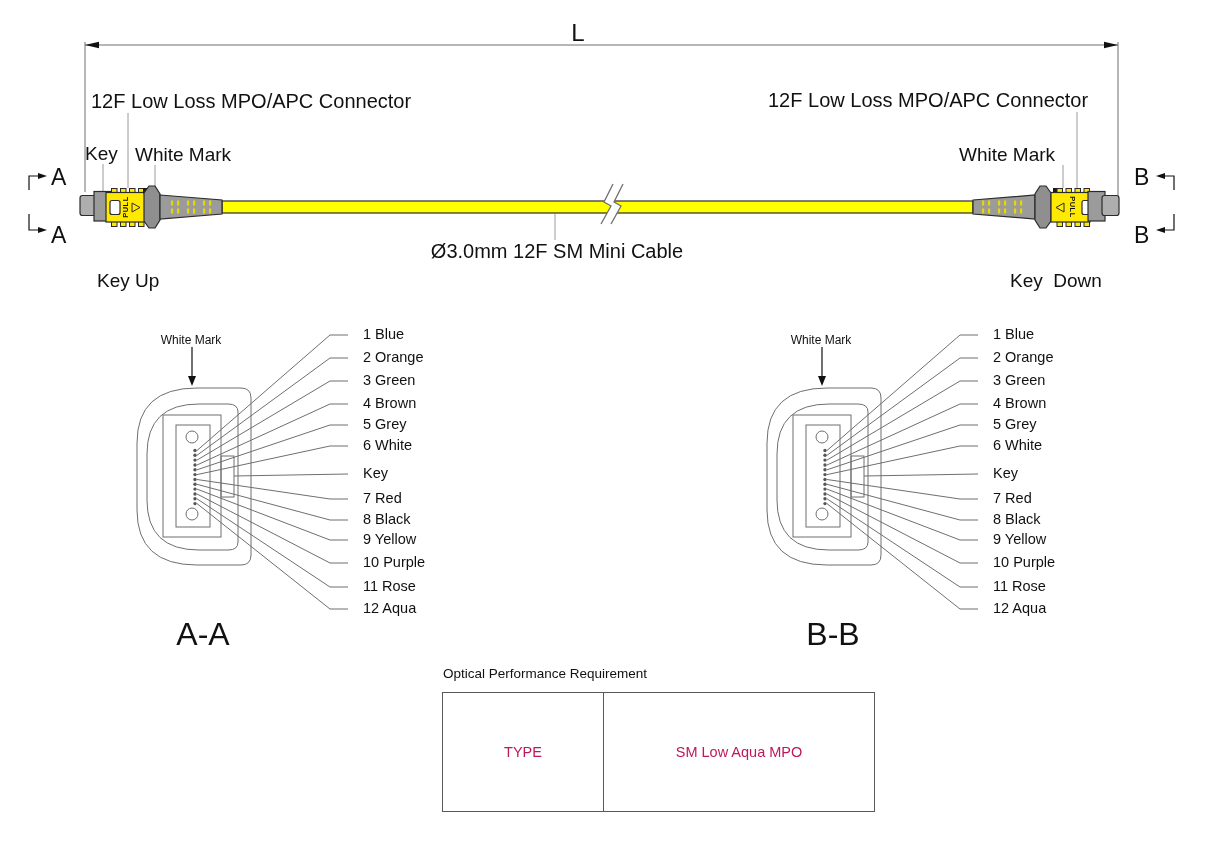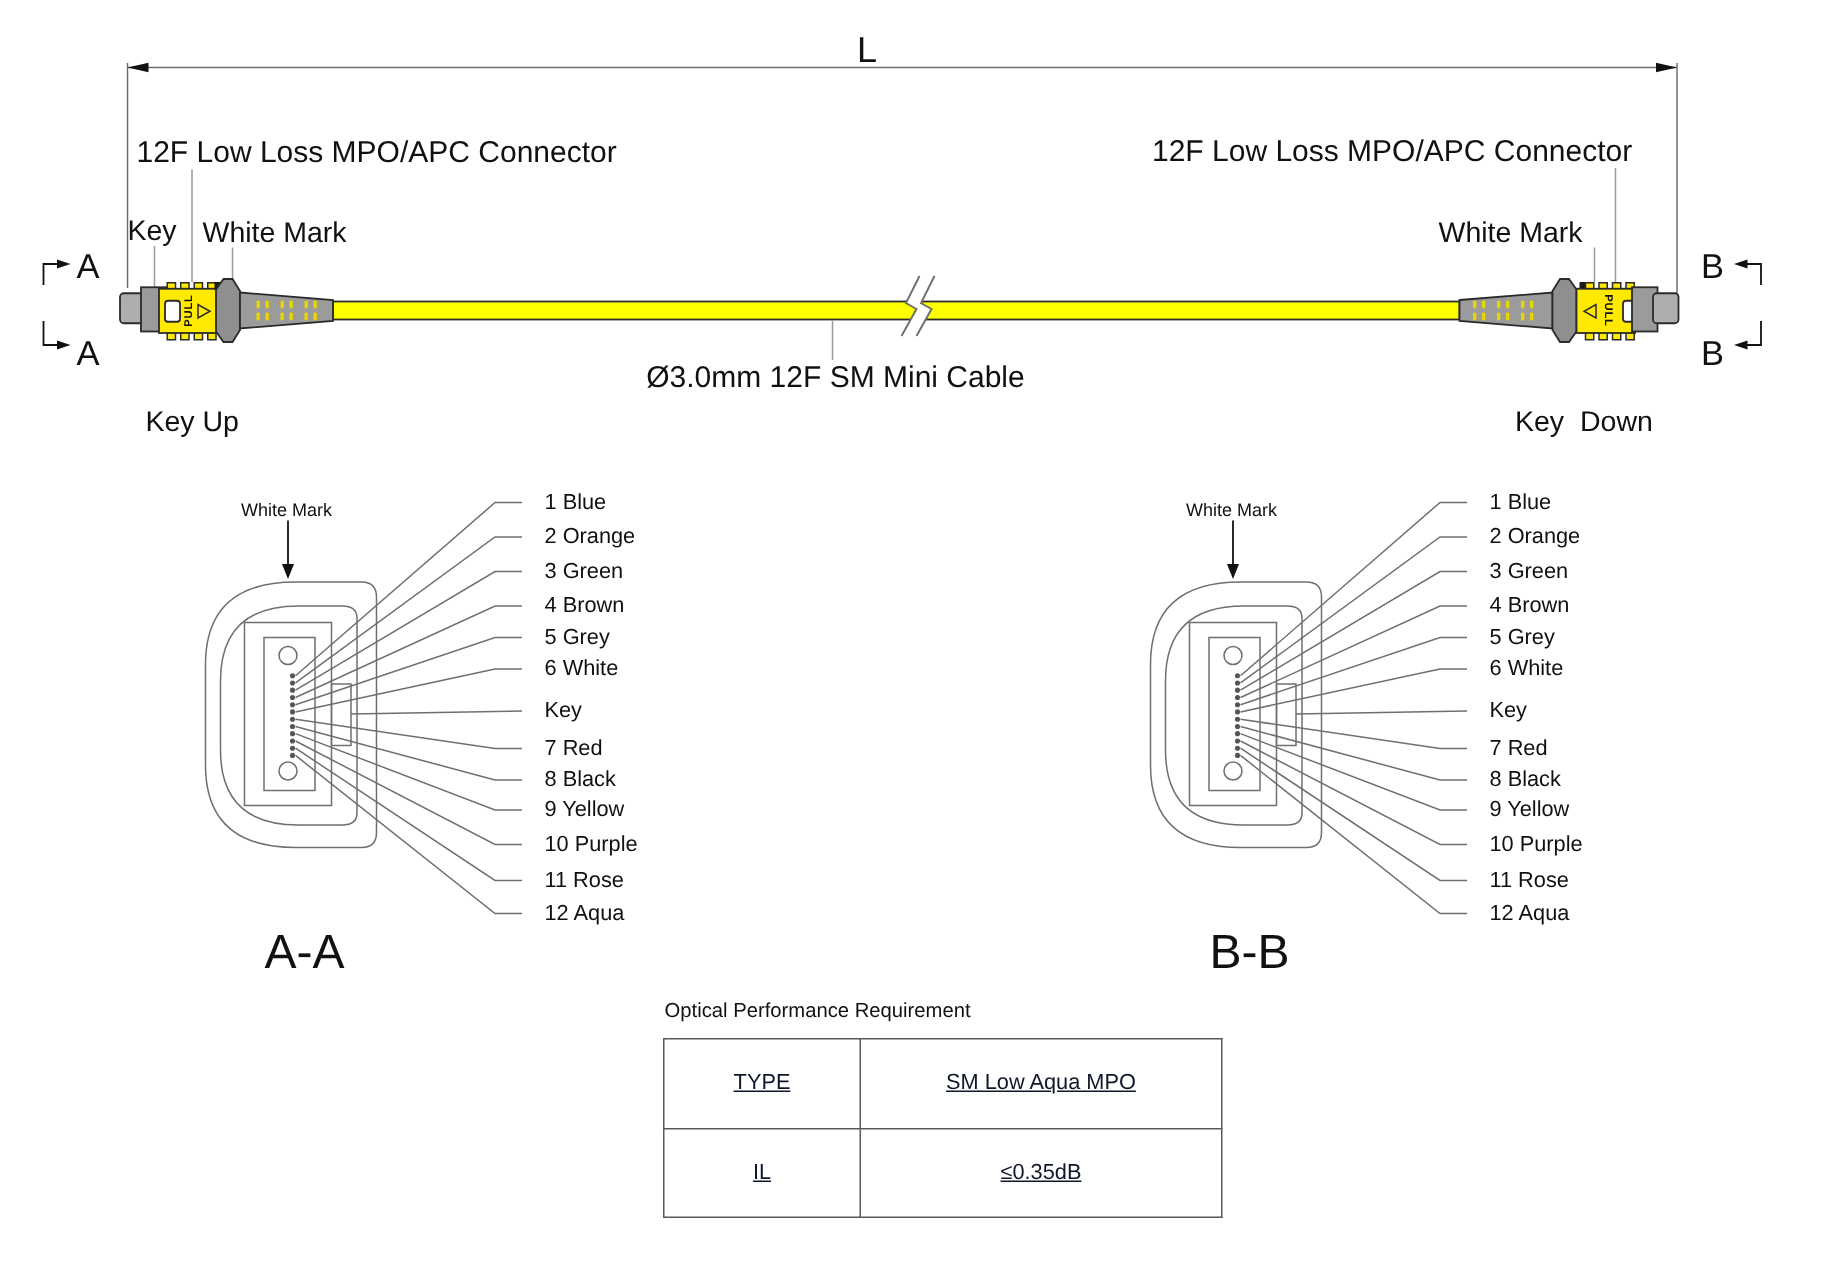--- a/index.html
+++ b/index.html
@@ -24,21 +24,21 @@
   .shape{stroke:#2b2b2b;stroke-width:1.2;}
   .tbl-title{
     position:absolute;left:443px;top:666px;font-size:13.5px;color:#111;text-align:right;
   }
   table.spec{
     position:absolute;left:442px;top:692px;width:370px;height:120px;
     border-collapse:collapse;table-layout:fixed;font-size:14.5px;
   }
   table.spec td{
     border:1px solid #595959;text-align:center;vertical-align:middle;
-    height:30px;padding:0;color:#0f172a;text-decoration:underline;
+    height:30px;padding:15px;color:#be185d;
   }
   table.spec td.c1{width:130px;}
   table.spec td.c2{width:240px;}
 </style>
 </head>
 <body>
 
 <div class="stage">
 
 <svg width="1214" height="858" viewBox="0 0 1214 858">
@@ -262,20 +262,16 @@
 </svg>
 
 
 <div class="tbl-title">Optical Performance Requirement</div>
 <table class="spec">
   <tbody>
     <tr>
       <td class="c1">TYPE</td>
       <td class="c2">SM Low Aqua MPO</td>
     </tr>
-    <tr>
-      <td class="c1">IL</td>
-      <td class="c2">≤0.35dB</td>
-    </tr>
   </tbody>
 </table>
 
 </div>
 
 </body></html>

